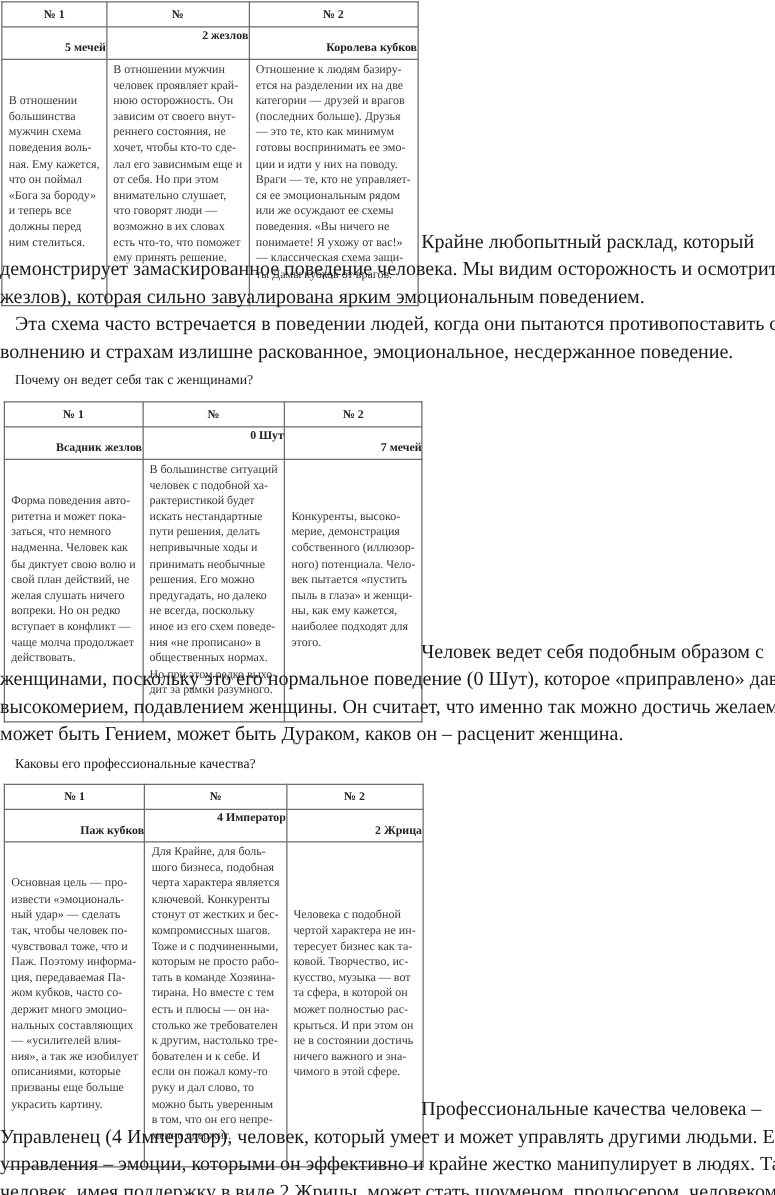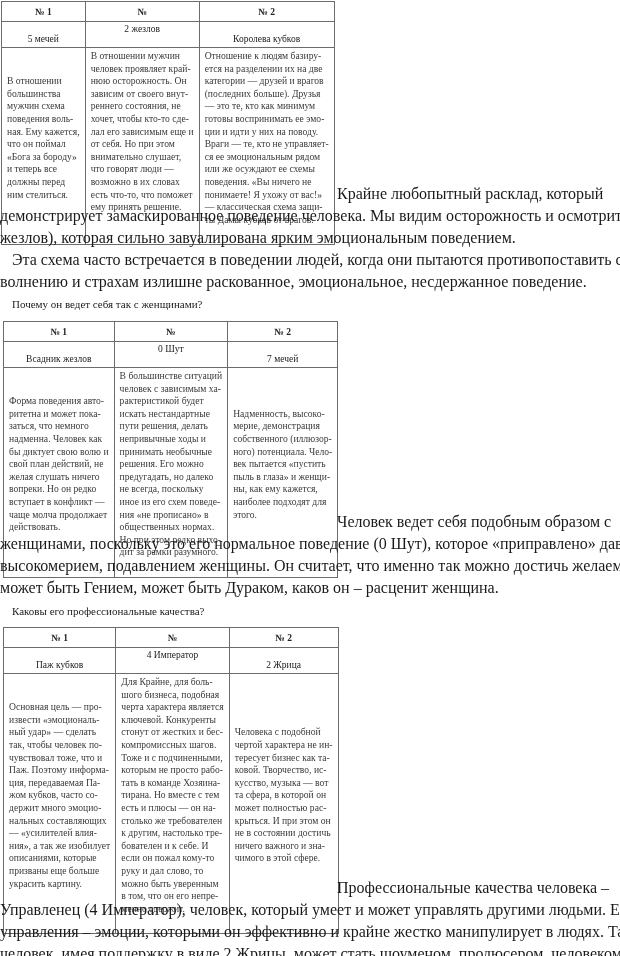--- a/index.html
+++ b/index.html
@@ -29,22 +29,22 @@
   }
   .tbl td.hdr-num {
     height: 19px;
     text-align: center;
     font-weight: bold;
     font-size: 9.5px;
     color: #222;
   }
   .tbl td.hdr-card {
     height: 22px;
-    text-align: center;
-    font-weight: normal;
+    text-align: right;
+    font-weight: bold;
     font-size: 9.5px;
     color: #222;
     vertical-align: bottom;
     padding-bottom: 3px;
     position: relative;
   }
   .tbl td.hdr-card.mid {
     vertical-align: top;
     padding-top: 2px;
     padding-bottom: 0;
@@ -196,37 +196,37 @@
           <span class="line">бы диктует свою волю и</span>
           <span class="line">свой план действий, не</span>
           <span class="line">желая слушать ничего</span>
           <span class="line">вопреки. Но он редко</span>
           <span class="line">вступает в конфликт —</span>
           <span class="line">чаще молча продолжает</span>
           <span class="line">действовать.</span>
         </td>
     <td class="body-cell top">
           <span class="line">В большинстве ситуаций</span>
-          <span class="line">человек с зависимым ха-</span>
+          <span class="line">человек с подобной ха-</span>
           <span class="line">рактеристикой будет</span>
           <span class="line">искать нестандартные</span>
           <span class="line">пути решения, делать</span>
           <span class="line">непривычные ходы и</span>
           <span class="line">принимать необычные</span>
           <span class="line">решения. Его можно</span>
           <span class="line">предугадать, но далеко</span>
           <span class="line">не всегда, поскольку</span>
           <span class="line">иное из его схем поведе-</span>
           <span class="line">ния «не прописано» в</span>
           <span class="line">общественных нормах.</span>
           <span class="line">Но при этом редко выхо-</span>
           <span class="line">дит за рамки разумного.</span>
         </td>
     <td class="body-cell">
-          <span class="line">Надменность, высоко-</span>
+          <span class="line">Конкуренты, высоко-</span>
           <span class="line">мерие, демонстрация</span>
           <span class="line">собственного (иллюзор-</span>
           <span class="line">ного) потенциала. Чело-</span>
           <span class="line">век пытается «пустить</span>
           <span class="line">пыль в глаза» и женщи-</span>
           <span class="line">ны, как ему кажется,</span>
           <span class="line">наиболее подходят для</span>
           <span class="line">этого.</span>
         </td>
   </tr>

